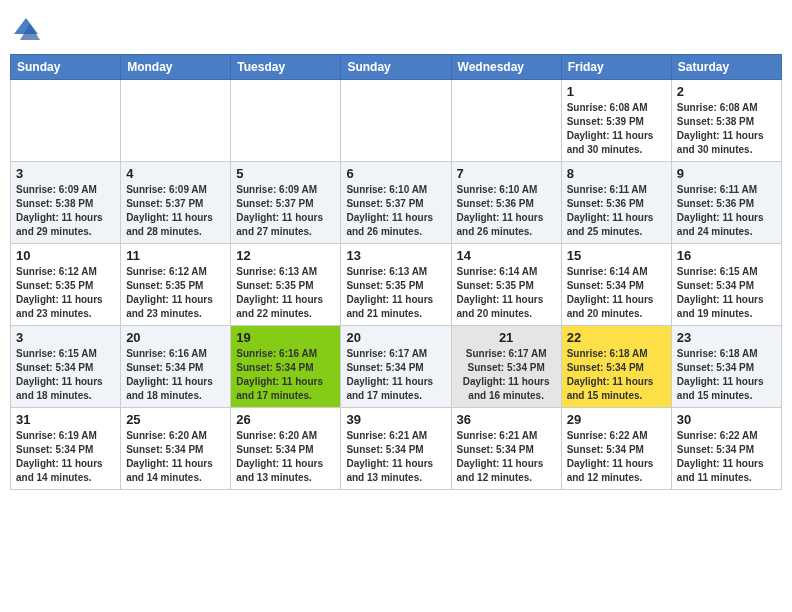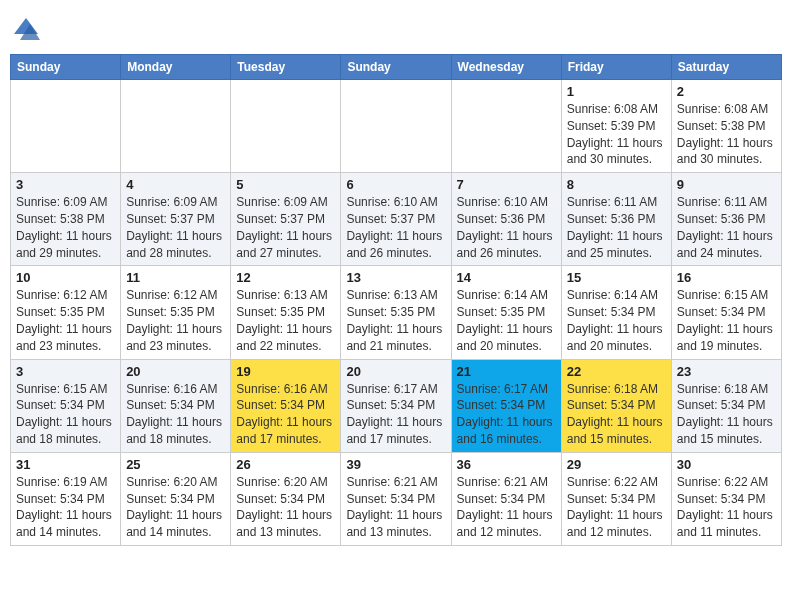--- a/index.html
+++ b/index.html
@@ -81,22 +81,23 @@
     }
     .day-number {
       font-size: 13px;
       font-weight: bold;
       color: #222;
       display: block;
       margin-bottom: 2px;
     }
     .day-info {
       color: #333;
-      font-size: 12px;
+      font-size: 10px;
       line-height: 1.4;
+      font-weight: bold;
     }
     .empty-cell {
       background: #fff !important;
     }
   </style>
 </head>
 <body>
 
 <div class="header">
   <div class="logo">
@@ -241,33 +242,33 @@
           <div class="day-info" style="white-space: pre-line;">Sunrise: 6:15 AM
 Sunset: 5:34 PM
 Daylight: 11 hours and 18 minutes.</div>
         </td>
         <td style="background: rgb(240, 244, 248);">
           <span class="day-number">20</span>
           <div class="day-info" style="white-space: pre-line;">Sunrise: 6:16 AM
 Sunset: 5:34 PM
 Daylight: 11 hours and 18 minutes.</div>
         </td>
-        <td style="background: #fde047;">
+        <td style="background: #84cc16;">
           <span class="day-number">19</span>
           <div class="day-info" style="white-space: pre-line;">Sunrise: 6:16 AM
 Sunset: 5:34 PM
 Daylight: 11 hours and 17 minutes.</div>
         </td>
         <td style="background: rgb(240, 244, 248);">
           <span class="day-number">20</span>
           <div class="day-info" style="white-space: pre-line;">Sunrise: 6:17 AM
 Sunset: 5:34 PM
 Daylight: 11 hours and 17 minutes.</div>
         </td>
-        <td style="background: #0ea5e9;">
+        <td style="background: #e5e5e5; text-align: center;">
           <span class="day-number">21</span>
           <div class="day-info" style="white-space: pre-line;">Sunrise: 6:17 AM
 Sunset: 5:34 PM
 Daylight: 11 hours and 16 minutes.</div>
         </td>
         <td style="background: #fde047;">
           <span class="day-number">22</span>
           <div class="day-info" style="white-space: pre-line;">Sunrise: 6:18 AM
 Sunset: 5:34 PM
 Daylight: 11 hours and 15 minutes.</div>

